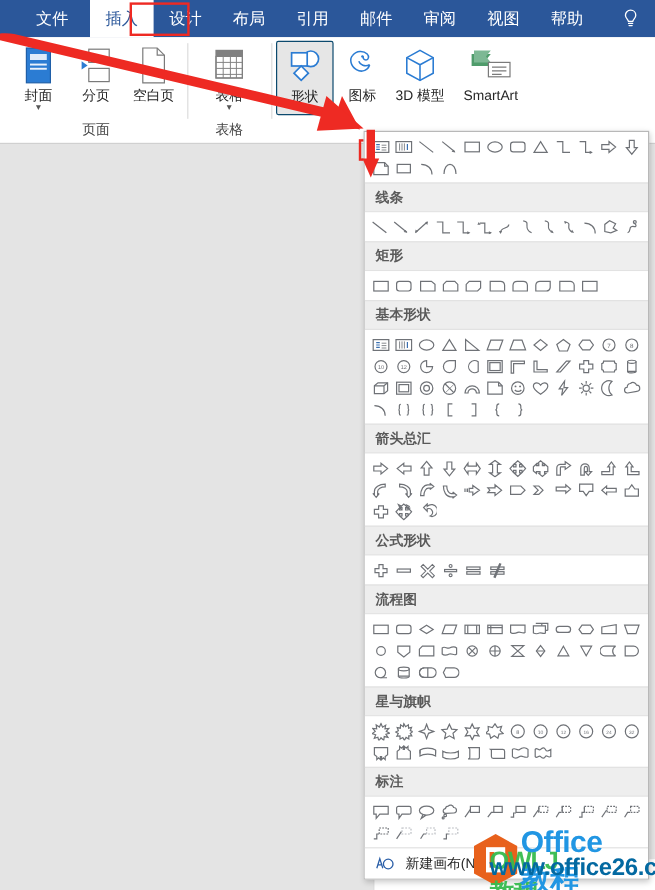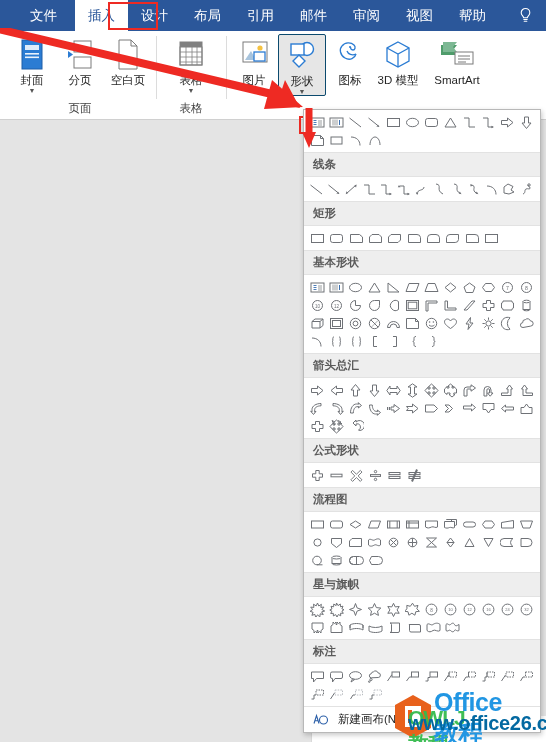--- a/index.html
+++ b/index.html
@@ -267,31 +267,20 @@
         </span>
         <span class="lbl">表格</span>
         <span class="caret">▼</span>
       </div>
     </div>
     <div class="rgroup-label">表格</div>
   </div>
 
   <div class="rgroup">
     <div class="rgroup-items">
-      <div class="btn">
-        <span class="ico">
-          <svg width="34" height="32" viewBox="0 0 34 32">
-            <rect x="6" y="3" width="24" height="20" fill="#fff" stroke="#7a7a7a"></rect>
-            <circle cx="23" cy="9" r="2.6" fill="#f5c242"></circle>
-            <path d="M8 21l6-9 5 9z" fill="#a8c4dd"></path>
-            <rect x="17" y="13" width="11" height="9" fill="#fff" stroke="#2b7cd3" stroke-width="1.3"></rect>
-          </svg>
-        </span>
-        <span class="lbl">图片</span>
-      </div>
       <div class="btn sel">
         <span class="ico">
           <svg width="32" height="30" viewBox="0 0 32 30">
             <circle cx="21" cy="8" r="6.5" fill="#fff" stroke="#2b7cd3" stroke-width="1.4"></circle>
             <rect x="5" y="3" width="13" height="11" fill="#fff" stroke="#2b7cd3" stroke-width="1.4"></rect>
             <path d="M13 14l6 6-6 6-6-6z" fill="#fff" stroke="#2b7cd3" stroke-width="1.4"></path>
           </svg>
         </span>
         <span class="lbl">形状</span>
         <span class="caret">▼</span>

